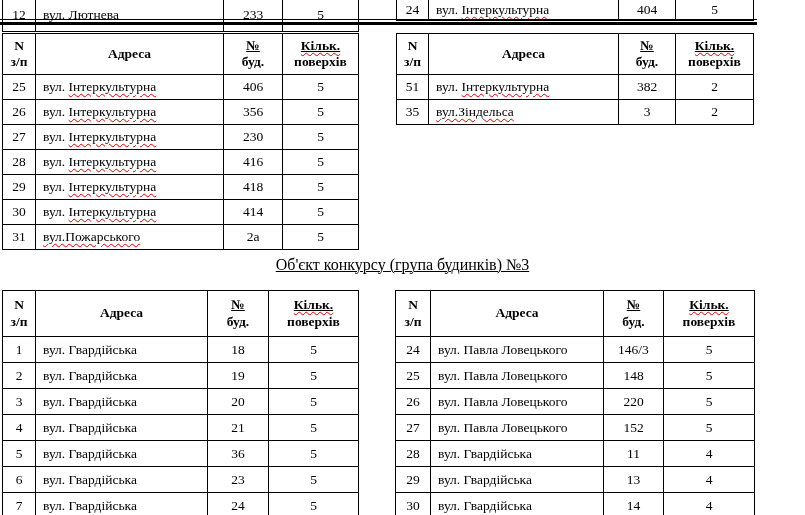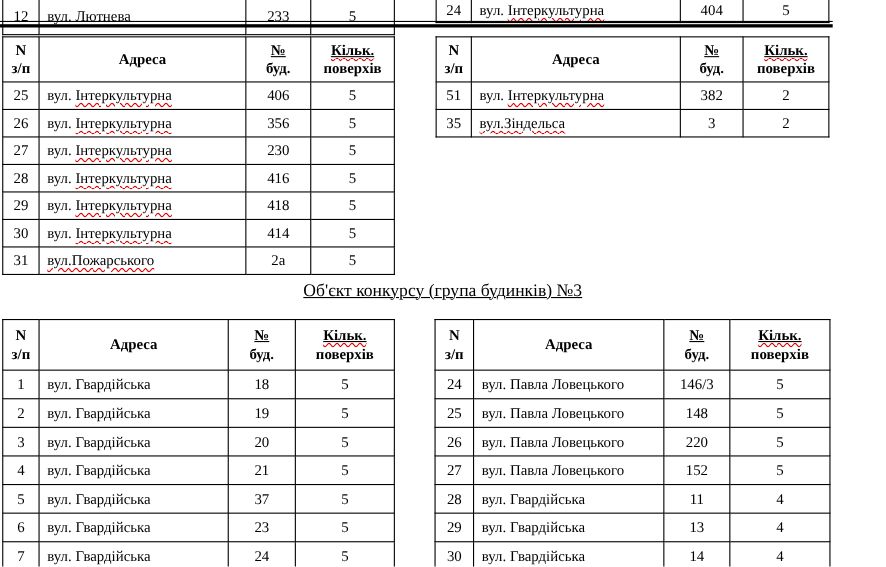--- a/index.html
+++ b/index.html
@@ -256,21 +256,21 @@
         </tr>
         <tr style="height: 26px;">
           <td class="c">4</td>
           <td class="a"><span>вул. Гвардійська</span></td>
           <td class="c">21</td>
           <td class="c">5</td>
         </tr>
         <tr style="height: 26px;">
           <td class="c">5</td>
           <td class="a"><span>вул. Гвардійська</span></td>
-          <td class="c">37</td>
+          <td class="c">36</td>
           <td class="c">5</td>
         </tr>
         <tr style="height: 26px;">
           <td class="c">6</td>
           <td class="a"><span>вул. Гвардійська</span></td>
           <td class="c">23</td>
           <td class="c">5</td>
         </tr>
         <tr style="height: 26px;">
           <td class="c">7</td>

